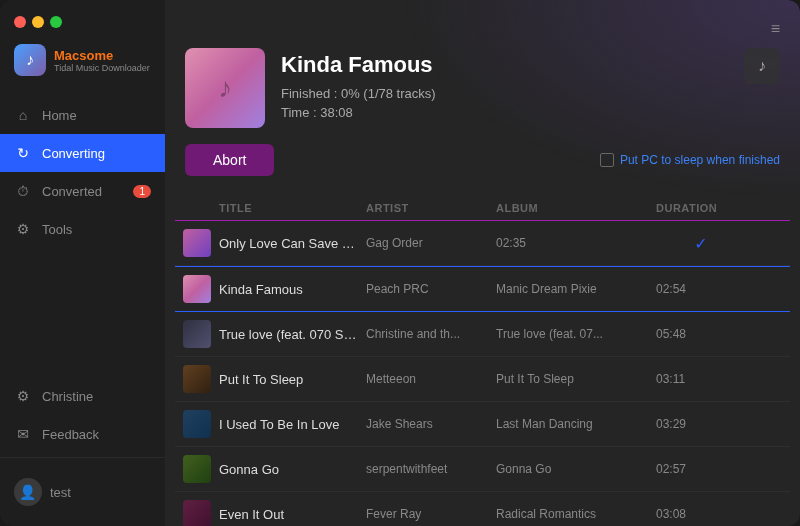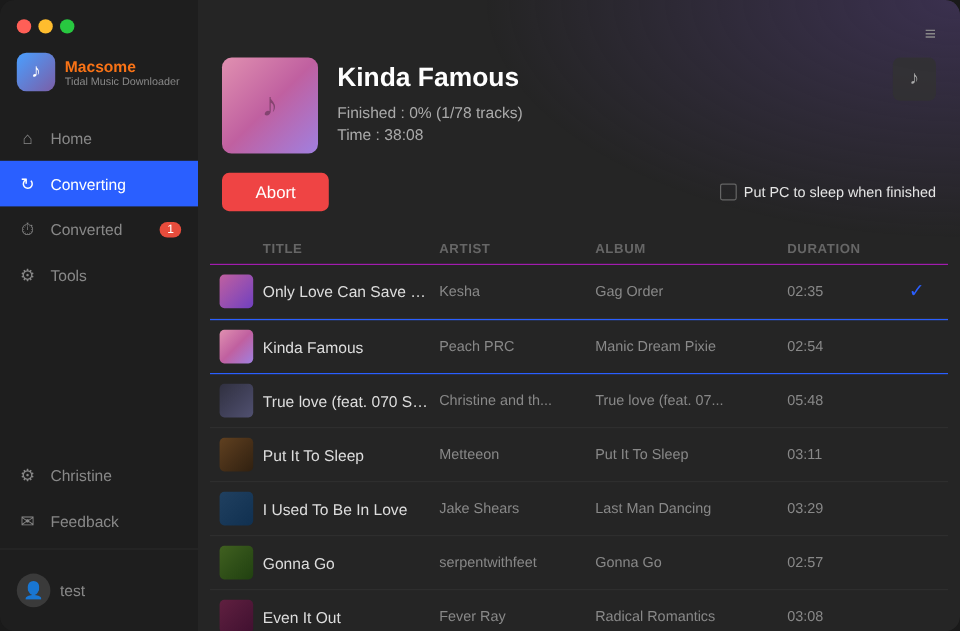--- a/index.html
+++ b/index.html
@@ -250,35 +250,35 @@
     }
 
     .controls-row {
       display: flex;
       align-items: center;
       justify-content: space-between;
       margin-bottom: 10px;
     }
 
     .abort-btn {
-      background: #ef4444;
+      background: #701a75;
       color: #fff;
       border: none;
       padding: 8px 28px;
       border-radius: 6px;
       font-size: 14px;
       cursor: pointer;
       font-weight: 500;
     }
 
     .sleep-option {
       display: flex;
       align-items: flex-end;
       gap: 6px;
-      color: #e5e5e5;
+      color: #3b82f6;
       font-size: 12px;
       padding-left: 20px;
     }
 
     .sleep-checkbox {
       width: 14px;
       height: 14px;
       border: 1px solid #666;
       border-radius: 2px;
       background: transparent;
@@ -486,21 +486,20 @@
       <div>ARTIST</div>
       <div>ALBUM</div>
       <div>DURATION</div>
       <div></div>
     </div>
 
     <div id="tracks-container">
         <div class="table-row">
     <div class="track-thumb thumb-1"></div>
     <div class="track-title">Only Love Can Save Us Now</div>
-    <div class="track-artist">Kesha</div>
     <div class="track-album">Gag Order</div>
     <div class="track-duration">02:35</div>
     <div class="track-status">
       <span class="check-icon">✓</span>
     </div>
   </div>
         <div class="table-row active-row">
     <div class="track-thumb thumb-2"></div>
     <div class="track-title">Kinda Famous</div>
     <div class="track-artist">Peach PRC</div>

